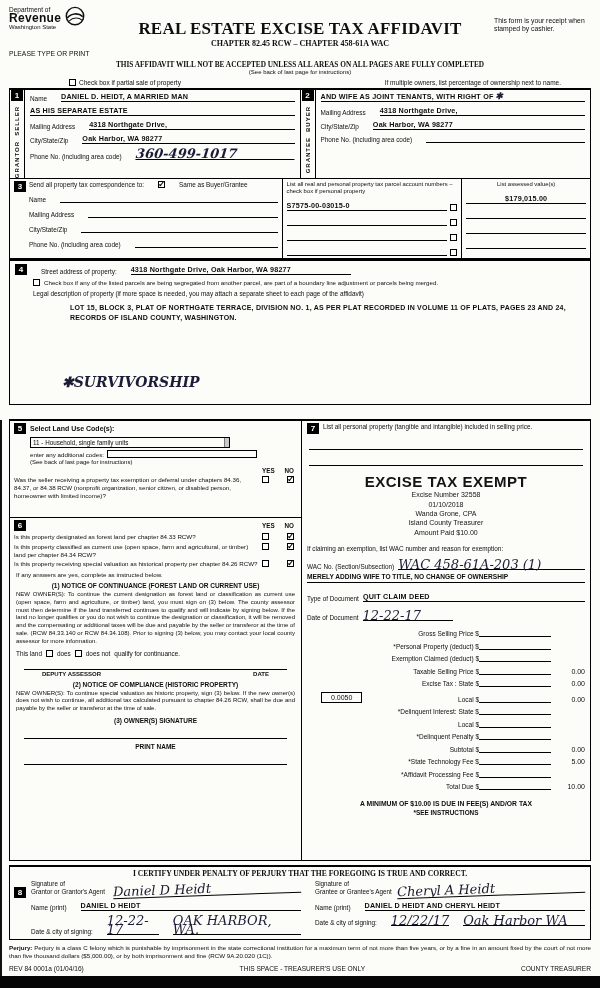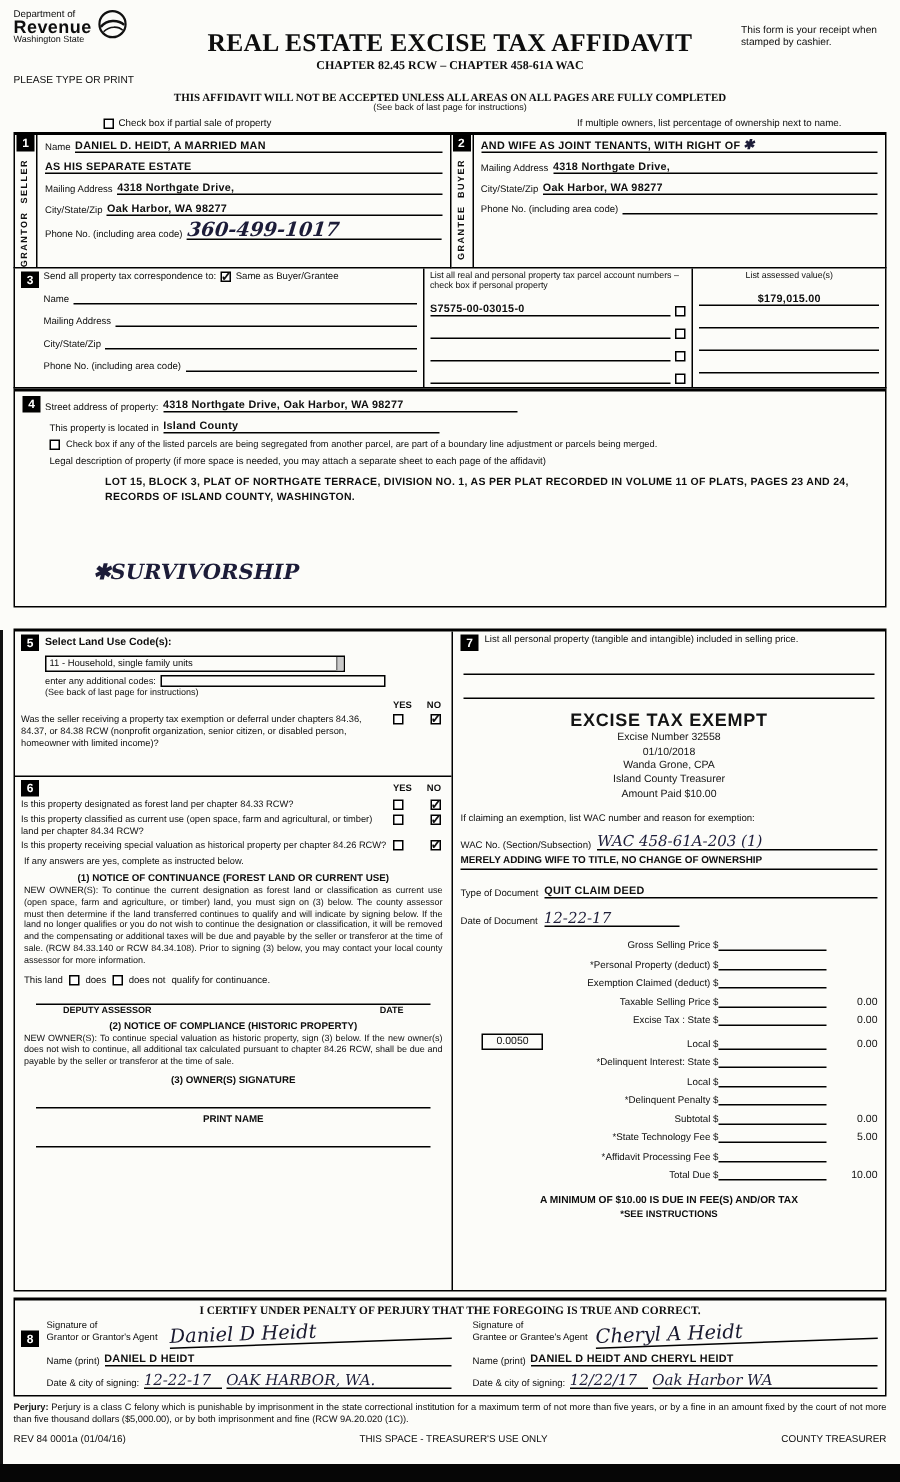--- a/index.html
+++ b/index.html
@@ -4,28 +4,28 @@
 <style>
   *{margin:0;padding:0;box-sizing:border-box;}
   body{background:#8f8f8f;font-family:"Liberation Sans",sans-serif;}
   .page{position:relative;width:600px;height:988px;margin:0 auto;background:#fcfcf9;color:#0e0e0e;
         font-size:6.5px;padding:6px 9px 0 9px;overflow:hidden;}
   
   .num{display:inline-block;width:12px;height:11px;background:#000;color:#fff;font-size:8px;font-weight:bold;
        text-align:center;line-height:11px;flex:none;}
   .cb{display:inline-block;width:7px;height:7px;border:1px solid #000;background:#fff;position:relative;flex:none;}
   .cb.checked::after{content:"\2713";position:absolute;left:-1px;top:-3px;font-size:9px;font-weight:bold;color:#111;}
-  .frow{display:flex;align-items:flex-end;gap:3px;}
+  .frow{display:flex;align-items:flex-end;gap:14px;}
   .fill{flex:1;border-bottom:1px solid #000;min-height:9px;}
   .lbl{font-size:6.4px;white-space:nowrap;}
   .typed{font-weight:bold;font-size:7.2px;letter-spacing:.2px;}
   .hw{font-family:"DejaVu Serif",serif;font-style:italic;color:#1c1c38;}
   .hw-phone{font-size:13px;line-height:11px;transform:skewX(-6deg);font-weight:bold;}
   .hw-name{font-size:9px;line-height:8px;font-weight:bold;}
-  .hw-md{font-size:10px;line-height:9px;}
+  .hw-md{font-size:13px;line-height:9px;}
   .hw-big{font-size:14px;font-weight:bold;margin-top:32px;}
   
   .hdr{position:relative;height:54px;}
   .logo{position:absolute;left:0;top:0;display:flex;gap:3px;}
   .logo-l1{font-size:6.5px;}
   .logo-l2{font-size:12px;font-weight:bold;line-height:11px;letter-spacing:.3px;}
   .logo-l3{font-size:6px;}
   .title-wrap{text-align:center;padding-top:13px;}
   .title{font-family:"Liberation Serif",serif;font-size:17px;font-weight:bold;letter-spacing:.2px;}
   .chapter{font-family:"Liberation Serif",serif;font-size:8px;font-weight:bold;margin-top:0;}
@@ -83,21 +83,21 @@
   .para{font-size:6px;line-height:1.3;text-align:justify;margin:2px 2px 2px;}
   .qualify-row{display:flex;align-items:center;gap:4px;font-size:6.4px;margin:4px 2px;}
   .dep-block{margin:12px 10px 2px;border-top:1px solid #000;display:flex;justify-content:space-between;
              font-size:6px;font-weight:bold;padding:1px 18px 0;}
   .sig-line{border-bottom:1px solid #000;margin:14px 10px 2px;}
   
   .s7-head{display:flex;gap:4px;align-items:flex-start;}
   .s7-label{flex:1;font-size:6.4px;line-height:1.3;}
   .s7-fill{border-bottom:1px solid #000;min-height:9px;margin:7px 2px 0;}
   .stamp{text-align:center;margin:7px auto 3px;color:#141414;}
-  .st1{font-weight:bold;font-size:12px;letter-spacing:.5px;}
+  .st1{font-weight:bold;font-size:15px;letter-spacing:.5px;}
   .st2{font-size:7px;line-height:1.35;}
   .exem-lbl{font-size:6.4px;margin-top:5px;}
   .wac-row,.reason-row{display:flex;gap:4px;align-items:flex-end;margin-top:8px;}
   .reason-note{font-size:6.6px;font-weight:bold;margin-top:3px;border-bottom:1px solid #000;padding-bottom:2px;}
   .doc-row{display:flex;gap:4px;align-items:flex-end;margin-top:9px;}
   .money{margin-top:8px;display:flex;flex-direction:column;gap:4.5px;}
   .money-row{display:flex;justify-content:flex-end;align-items:flex-end;}
   .m-label{white-space:nowrap;font-size:6.5px;}
   .m-line{width:72px;border-bottom:1px solid #000;height:8px;flex:none;}
   .m-val{width:34px;text-align:right;font-size:7px;flex:none;}
@@ -272,24 +272,20 @@
     </div>
   </div>
 
   <div class="sec4">
     <div class="frow">
       <span class="num">4</span>
       <span class="lbl">Street address of property:</span>
       <span class="fill typed" style="max-width:330px;">4318 Northgate Drive, Oak Harbor, WA 98277</span>
       <span style="flex:1;"></span>
     </div>
-    <div class="frow" style="margin-left:18px;max-width:260px;">
-      <span class="lbl">This property is located in</span>
-      <span class="fill typed">Island County</span>
-    </div>
     <div class="seg-row">
       <span class="cb"></span>
       <span>Check box if any of the listed parcels are being segregated from another parcel, are part of a boundary line adjustment or parcels being merged.</span>
     </div>
     <div class="legal-lbl">Legal description of property (if more space is needed, you may attach a separate sheet to each page of the affidavit)</div>
     <div class="legal-text">LOT 15, BLOCK 3, PLAT OF NORTHGATE TERRACE, DIVISION NO. 1, AS PER PLAT RECORDED IN VOLUME 11 OF PLATS, PAGES 23 AND 24, RECORDS OF ISLAND COUNTY, WASHINGTON.</div>
     <div class="surviv hw hw-big">✱SURVIVORSHIP</div>
   </div>
 
   <div class="main-cols">

